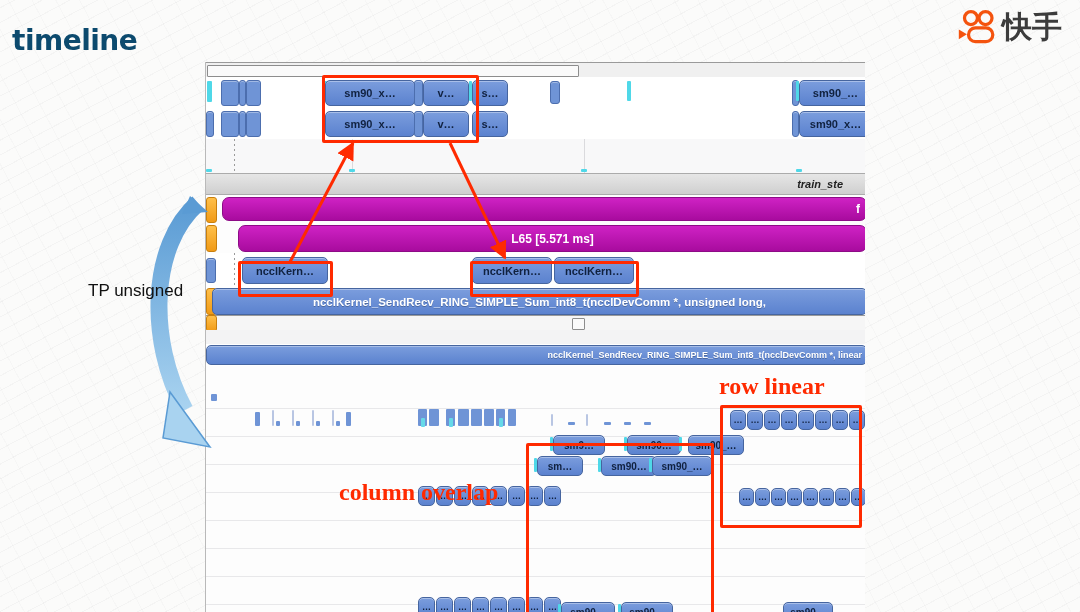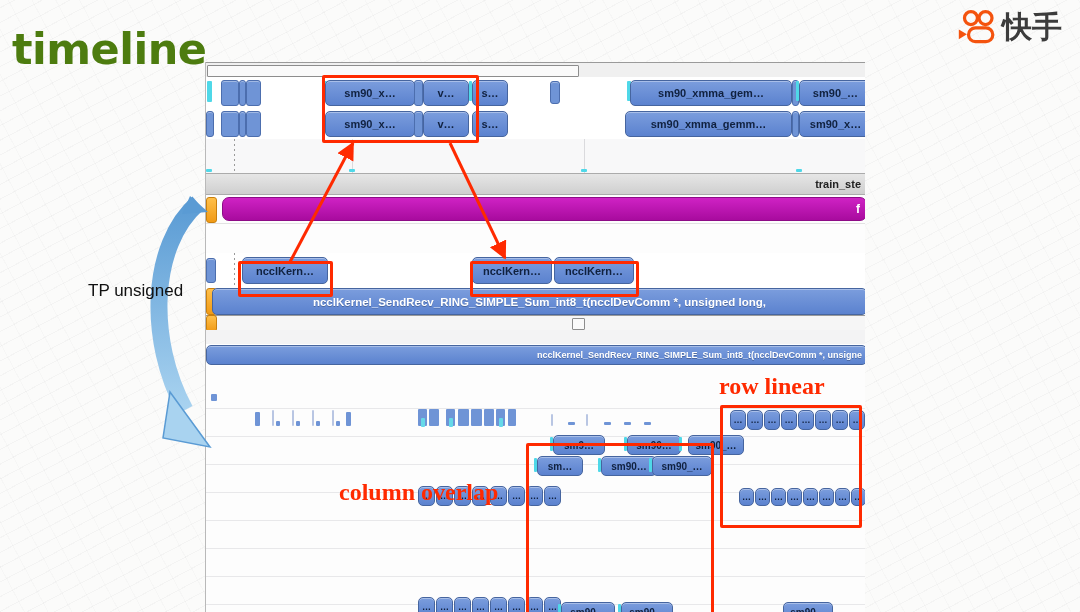--- a/index.html
+++ b/index.html
@@ -12,21 +12,21 @@
   #watermark{
     position:absolute;inset:0;pointer-events:none;z-index:0;
     background-image:
       repeating-linear-gradient(-28deg, rgba(120,120,125,.055) 0 1px, rgba(0,0,0,0) 1px 13px),
       repeating-linear-gradient(62deg, rgba(120,120,125,.035) 0 1px, rgba(0,0,0,0) 1px 21px);
   }
 
   
   #slide-title{
     position:absolute;left:12px;top:24px;z-index:6;
-    font-size:43px;font-weight:bold;color:#4d7c0f;letter-spacing:-.5px;
+    font-size:28px;font-weight:bold;color:#0c4a6e;letter-spacing:-.5px;
     font-family:"DejaVu Sans",sans-serif;
   }
   #brand{
     position:absolute;right:18px;top:10px;z-index:6;
     display:flex;align-items:center;gap:7px;
   }
   #brand .mark{width:40px;height:34px;display:block;}
   #brand .cn{
     font-size:30px;font-weight:bold;color:#3c3c3c;
     font-family:"DejaVu Sans",sans-serif;line-height:1;
@@ -76,21 +76,21 @@
   .orange-tab{
     position:absolute;width:9px;border-radius:3px;
     background:linear-gradient(#ffc04a,#f09a16);border:1px solid #c97f0c;
   }
   .grey-band{
     position:absolute;left:0;right:0;
     background:linear-gradient(#e6e6e6,#cfcfcf);
     border-top:1px solid #ababab;border-bottom:1px solid #ababab;
     color:#222;font-size:11px;font-weight:bold;
     display:flex;align-items:center;justify-content:flex-end;
-    padding-right:4px;box-sizing:border-box;white-space:nowrap;overflow:hidden;
+    padding-right:22px;box-sizing:border-box;white-space:nowrap;overflow:hidden;font-style:italic;
   }
   .gridrow{position:absolute;left:0;right:0;height:1px;background:#e8e8ea;}
   .tick{position:absolute;background:#6f94d6;border-radius:1px;}
 
   
   .redbox{position:absolute;border:3px solid #ff2a00;border-radius:2px;z-index:5;pointer-events:none;}
   .redlabel{
     position:absolute;z-index:6;color:#ff2a00;font-weight:bold;
     font-family:Liberation Serif, serif;white-space:nowrap;
   }
@@ -129,56 +129,58 @@
     <div class="blk plain" style="left:33px;top:3px;width:5px;height:24px"></div>
     <div class="blk plain" style="left:40px;top:3px;width:13px;height:24px"></div>
     <div class="cyan" style="left:117px;top:4px;width:4px;height:20px"></div>
     <div class="blk" style="left:119px;top:3px;width:88px;height:24px">sm90_x…</div>
     <div class="blk plain" style="left:208px;top:3px;width:7px;height:24px"></div>
     <div class="blk" style="left:217px;top:3px;width:44px;height:24px">v…</div>
     <div class="cyan" style="left:263px;top:4px;width:3px;height:20px"></div>
     <div class="blk" style="left:266px;top:3px;width:34px;height:24px">s…</div>
     <div class="blk plain" style="left:344px;top:4px;width:8px;height:21px"></div>
     <div class="cyan" style="left:421px;top:4px;width:4px;height:20px"></div>
-    <div class="blk" style="left:424px;top:3px;width:160px;height:24px">sm90_xmma_gem…</div>
     <div class="blk plain" style="left:586px;top:3px;width:5px;height:24px"></div>
     <div class="cyan" style="left:590px;top:4px;width:3px;height:20px"></div>
     <div class="blk" style="left:593px;top:3px;width:71px;height:24px">sm90_…</div>
   </div>
 
   <div class="track" style="top:46px;height:31px">
     <div class="blk plain" style="left:0px;top:3px;width:6px;height:24px"></div>
     <div class="blk plain" style="left:15px;top:3px;width:16px;height:24px"></div>
     <div class="blk plain" style="left:33px;top:3px;width:5px;height:24px"></div>
     <div class="blk plain" style="left:40px;top:3px;width:13px;height:24px"></div>
     <div class="blk" style="left:119px;top:3px;width:88px;height:24px">sm90_x…</div>
     <div class="blk plain" style="left:208px;top:3px;width:7px;height:24px"></div>
     <div class="blk" style="left:217px;top:3px;width:44px;height:24px">v…</div>
     <div class="blk" style="left:266px;top:3px;width:34px;height:24px">s…</div>
-    <div class="blk" style="left:419px;top:3px;width:165px;height:24px">sm90_xmma_gemm…</div>
     <div class="blk plain" style="left:586px;top:3px;width:5px;height:24px"></div>
     <div class="blk" style="left:593px;top:3px;width:71px;height:24px">sm90_x…</div>
   </div>
 
   <div class="track alt" style="top:77px;height:34px">
     <div class="vline dash" style="left:28px"></div>
     <div class="vline" style="left:146px;background:rgba(150,150,155,.3)"></div>
     <div class="vline" style="left:378px;background:rgba(150,150,155,.3)"></div>
     <div class="cyan" style="left:0px;bottom:1px;width:6px;height:3px"></div>
     <div class="cyan" style="left:143px;bottom:1px;width:6px;height:3px"></div>
     <div class="cyan" style="left:375px;bottom:1px;width:6px;height:3px"></div>
     <div class="cyan" style="left:590px;bottom:1px;width:6px;height:3px"></div>
   </div>
 
   <div class="grey-band" style="top:111px;height:22px">train_ste</div>
 
   <div class="track" style="top:133px;height:28px;background:#fdfdfd">
     <div class="orange-tab" style="left:0px;top:2px;height:24px"></div>
     <div class="magenta" style="left:16px;top:2px;right:-2px;height:24px;justify-content:flex-end;padding-right:6px;box-sizing:border-box">f</div>
   </div>
+  <div class="track" style="top:161px;height:30px;background:#fdfdfd">
+    <div class="orange-tab" style="left:0px;top:2px;height:25px"></div>
+    <div class="magenta" style="left:32px;top:2px;right:-2px;height:25px">L65 [5.571 ms]</div>
+  </div>
 
   <div class="track" style="top:191px;height:34px">
     <div class="vline dash" style="left:28px"></div>
     <div class="blk plain" style="left:0px;top:5px;width:8px;height:23px"></div>
     <div class="blk" style="left:36px;top:4px;width:84px;height:25px">ncclKern…</div>
     <div class="blk" style="left:266px;top:4px;width:78px;height:25px">ncclKern…</div>
     <div class="blk" style="left:348px;top:4px;width:78px;height:25px">ncclKern…</div>
   </div>
 
   <div class="track" style="top:225px;height:28px">
@@ -187,21 +189,21 @@
   </div>
 
   <div class="scrollbar-h" style="top:253px;background:#f6f6f6">
     <div class="thumb" style="left:366px;width:11px"></div>
     <div class="orange-tab" style="left:0px;top:-1px;height:15px"></div>
   </div>
 
   <div class="track" style="top:268px;height:14px;background:#f3f3f4;border:0"></div>
 
   <div class="track" style="top:282px;height:22px;border:0">
-    <div class="blk wide" style="left:0px;top:1px;right:-2px;height:20px;font-size:9px;justify-content:flex-end;padding-right:4px;box-sizing:border-box">ncclKernel_SendRecv_RING_SIMPLE_Sum_int8_t(ncclDevComm *, unsigne</div>
+    <div class="blk wide" style="left:0px;top:1px;right:-2px;height:20px;font-size:9px;justify-content:flex-end;padding-right:4px;box-sizing:border-box">ncclKernel_SendRecv_RING_SIMPLE_Sum_int8_t(ncclDevComm *, linear</div>
   </div>
 
 
   <div style="position:absolute;left:0;top:326px;right:0;bottom:0;background:#fdfdfd">
     <div class="gridrow" style="top:20px"></div>
     <div class="gridrow" style="top:48px"></div>
     <div class="gridrow" style="top:76px"></div>
     <div class="gridrow" style="top:104px"></div>
     <div class="gridrow" style="top:132px"></div>
     <div class="gridrow" style="top:160px"></div>

